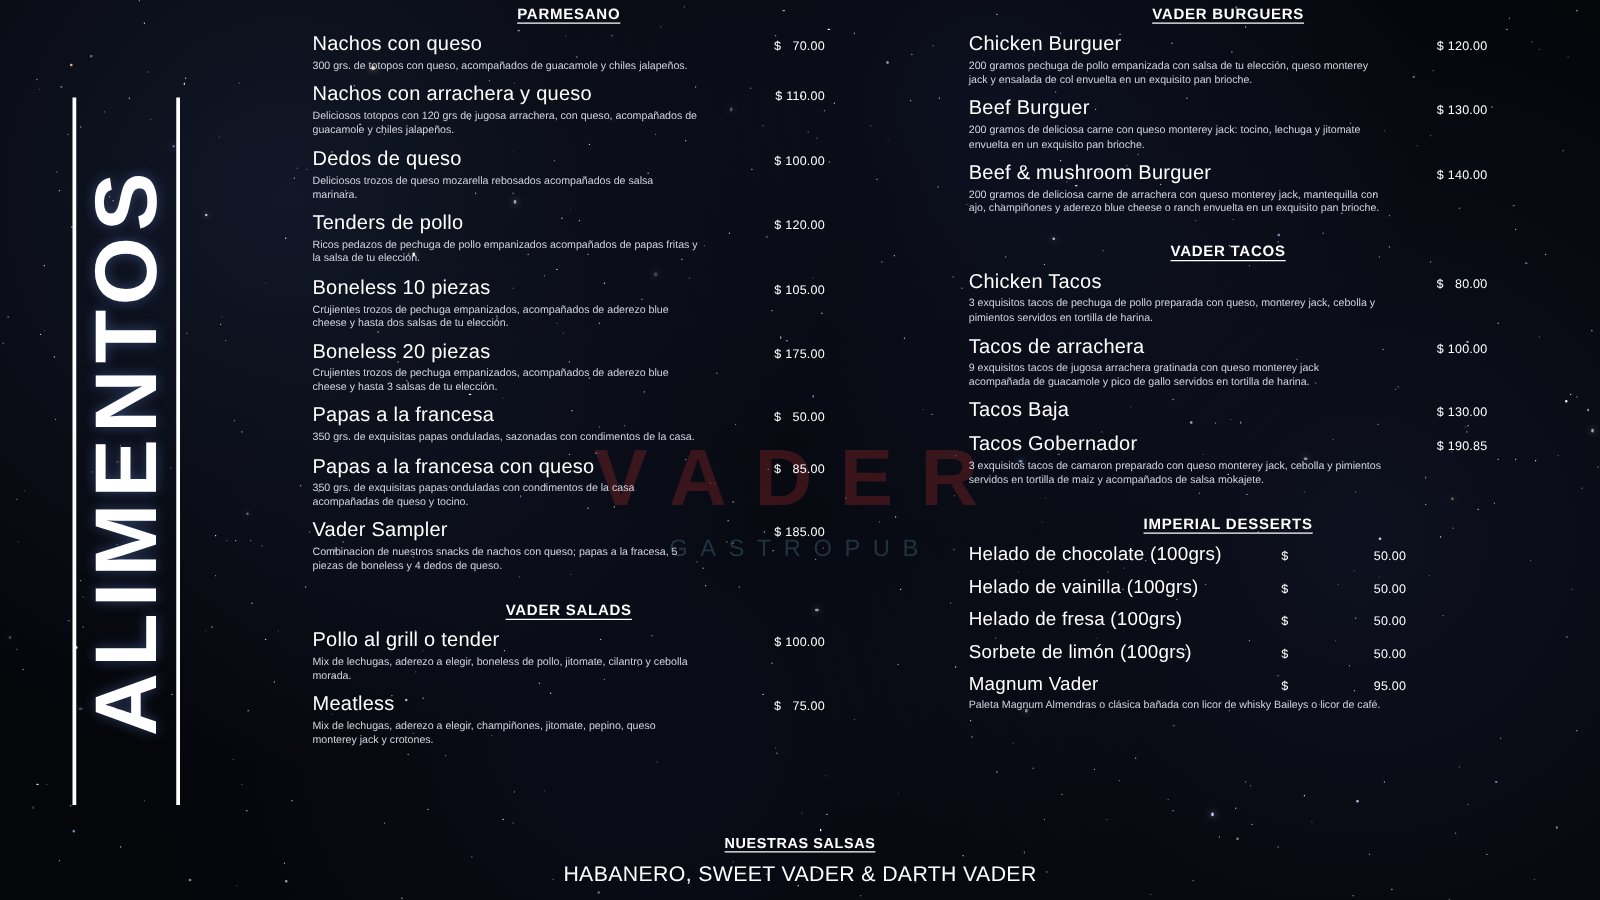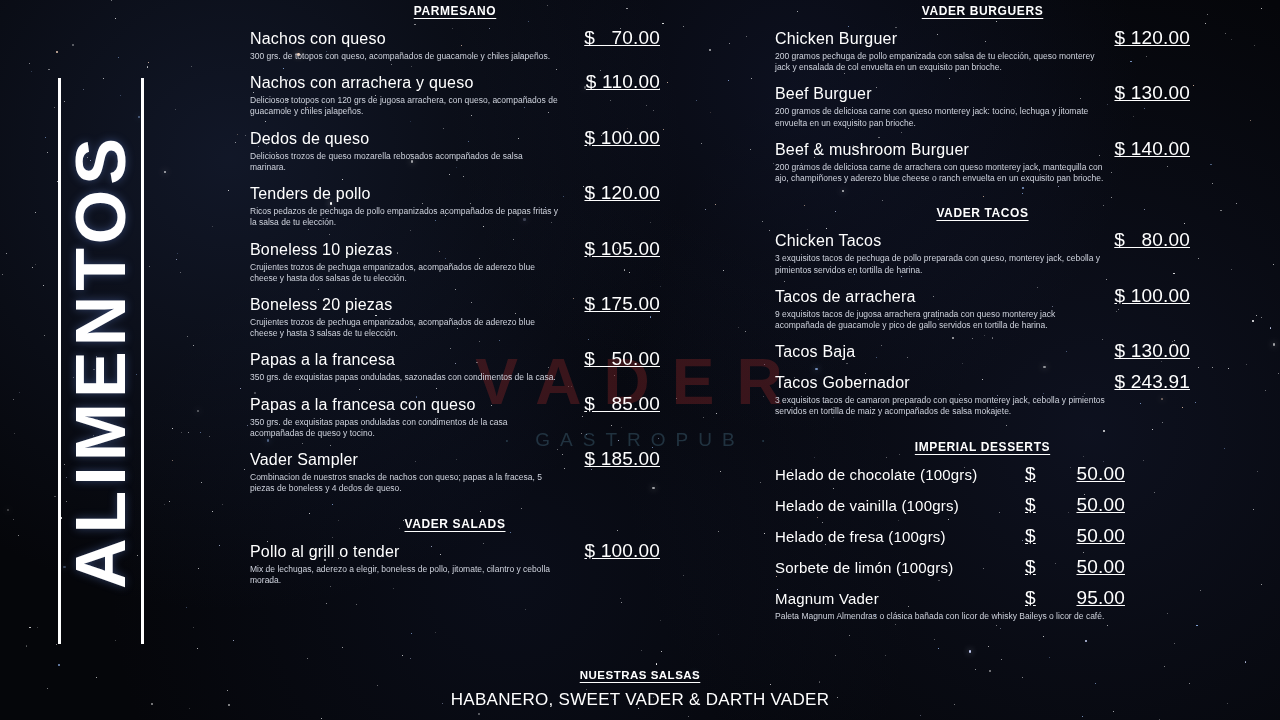--- a/index.html
+++ b/index.html
@@ -99,25 +99,24 @@
     justify-content: space-between;
     align-items: baseline;
   }
   .item .nm {
     font-size: 16px;
     color: #fff;
     letter-spacing: .2px;
     font-family: "Liberation Sans", sans-serif;
   }
   .item .pr {
-    font-size: 19px;
+    font-size: 10px;
     color: #fff;
     white-space: pre;
     letter-spacing: .2px;
-    text-decoration: underline;
   }
   .item .ds {
     font-size: 8.5px;
     line-height: 1.32;
     color: #cfd3dd;
     margin-top: 2px;
     width: 310px;
   }
   .wide .ds { width: 330px; }
 
@@ -758,20 +757,27 @@
 
     <div class="section-head spaced">VADER SALADS</div>
     <div id="list-salads">
         <div class="item">
           <div class="row">
             <div class="nm">Pollo al grill o tender</div>
             <div class="pr">$ 100.00</div>
           </div>
           <div class="ds">Mix de lechugas, aderezo a elegir, boneless de pollo, jitomate, cilantro y cebolla morada.</div>
         </div>
+        <div class="item">
+          <div class="row">
+            <div class="nm">Meatless</div>
+            <div class="pr">$   75.00</div>
+          </div>
+          <div class="ds">Mix de lechugas, aderezo a elegir, champiñones, jitomate, pepino, queso monterey jack y crotones.</div>
+        </div>
       </div>
 
   </div>
 
   <div class="col" id="col-right">
 
     <div class="section-head">VADER BURGUERS</div>
     <div id="list-burguers">
         <div class="item wide">
           <div class="row">
@@ -814,21 +820,21 @@
         </div>
         <div class="item wide">
           <div class="row">
             <div class="nm">Tacos Baja</div>
             <div class="pr">$ 130.00</div>
           </div>
         </div>
         <div class="item wide">
           <div class="row">
             <div class="nm">Tacos Gobernador</div>
-            <div class="pr">$ 243.91</div>
+            <div class="pr">$ 190.85</div>
           </div>
           <div class="ds">3 exquisitos tacos de camaron preparado con queso monterey jack, cebolla y pimientos servidos en tortilla de maiz y acompañados de salsa mokajete.</div>
         </div>
       </div>
 
     <div class="section-head spaced">IMPERIAL DESSERTS</div>
     <div id="list-desserts">
         <div class="item dessert wide">
           <div class="row">
             <div class="nm">Helado de chocolate (100grs)</div>

